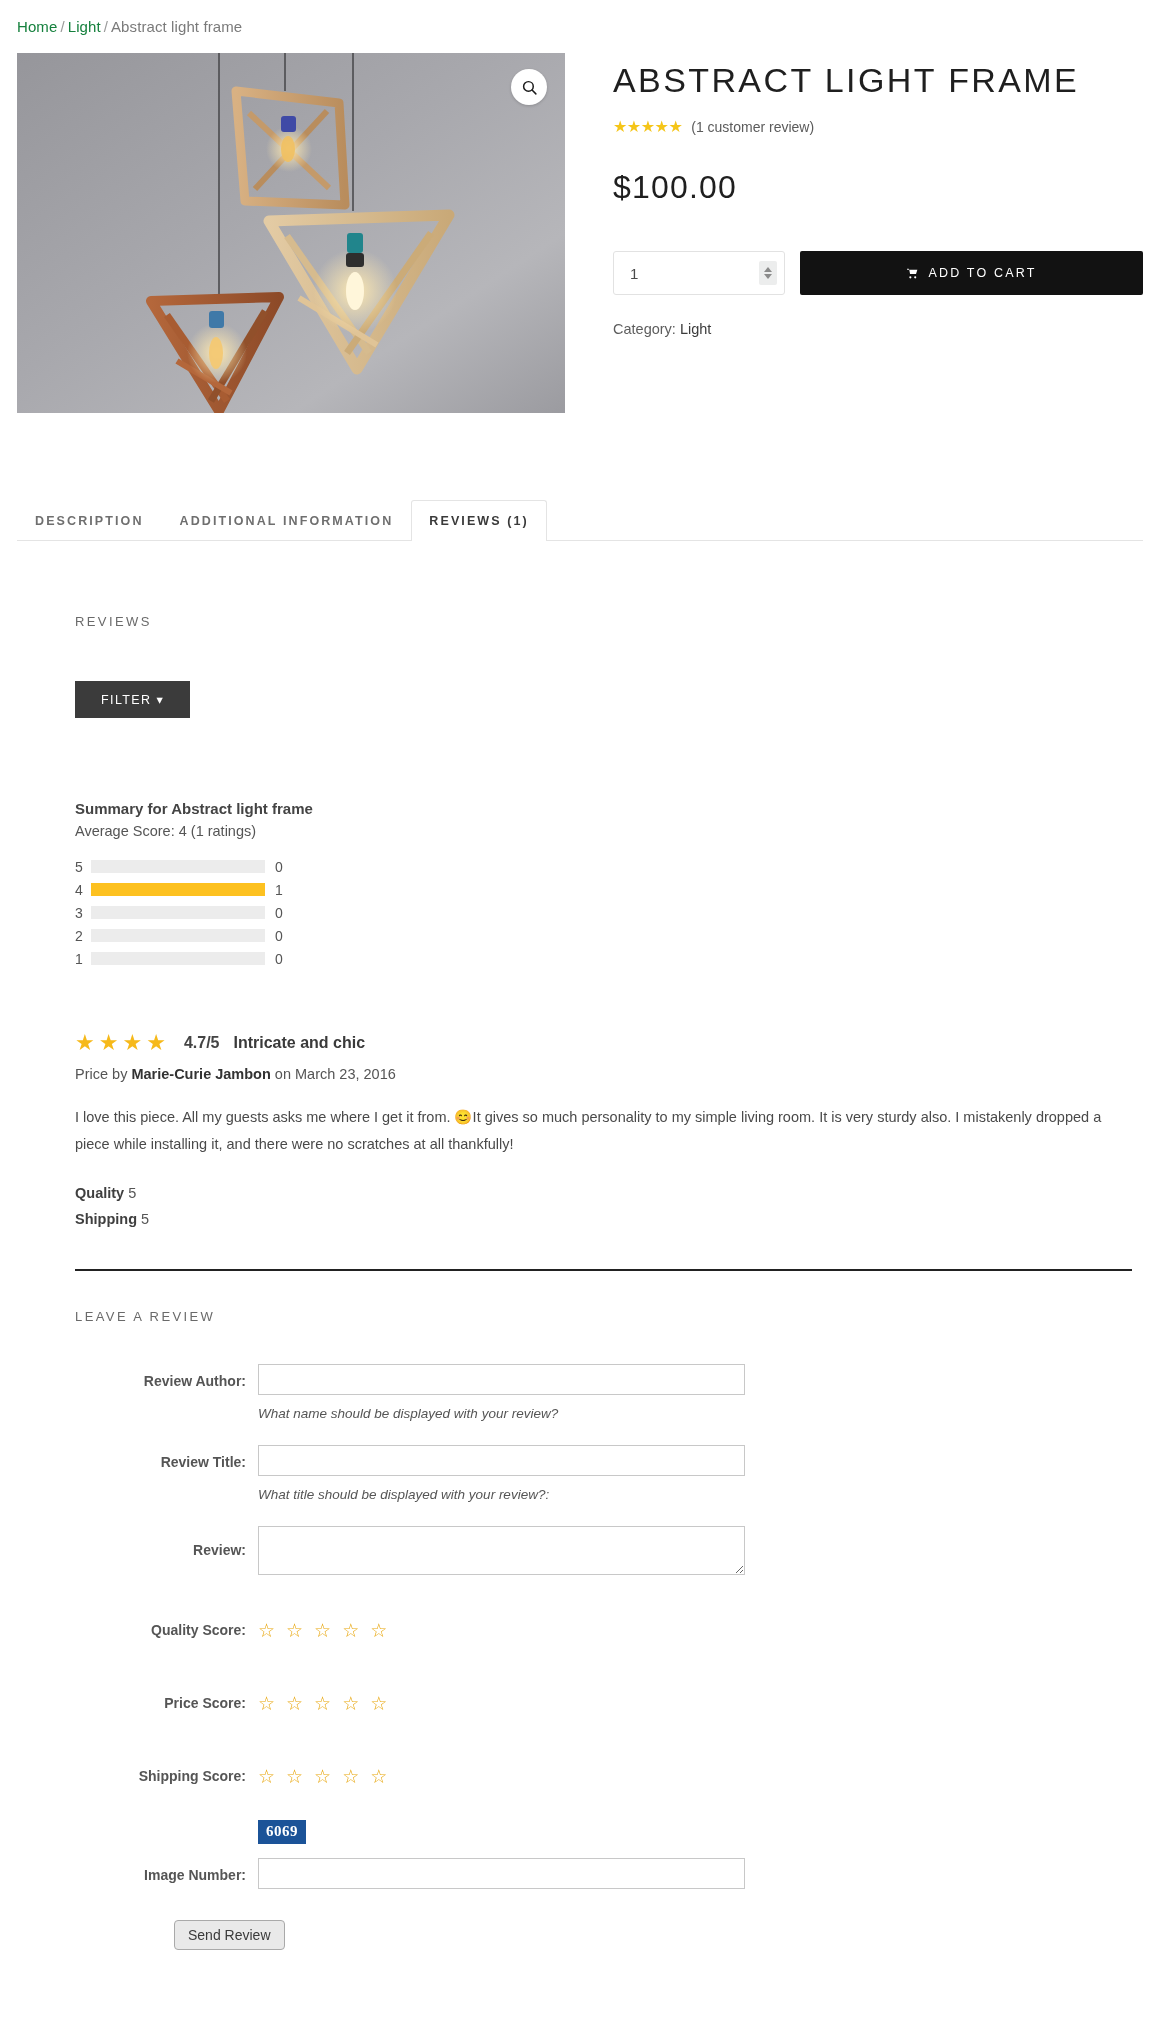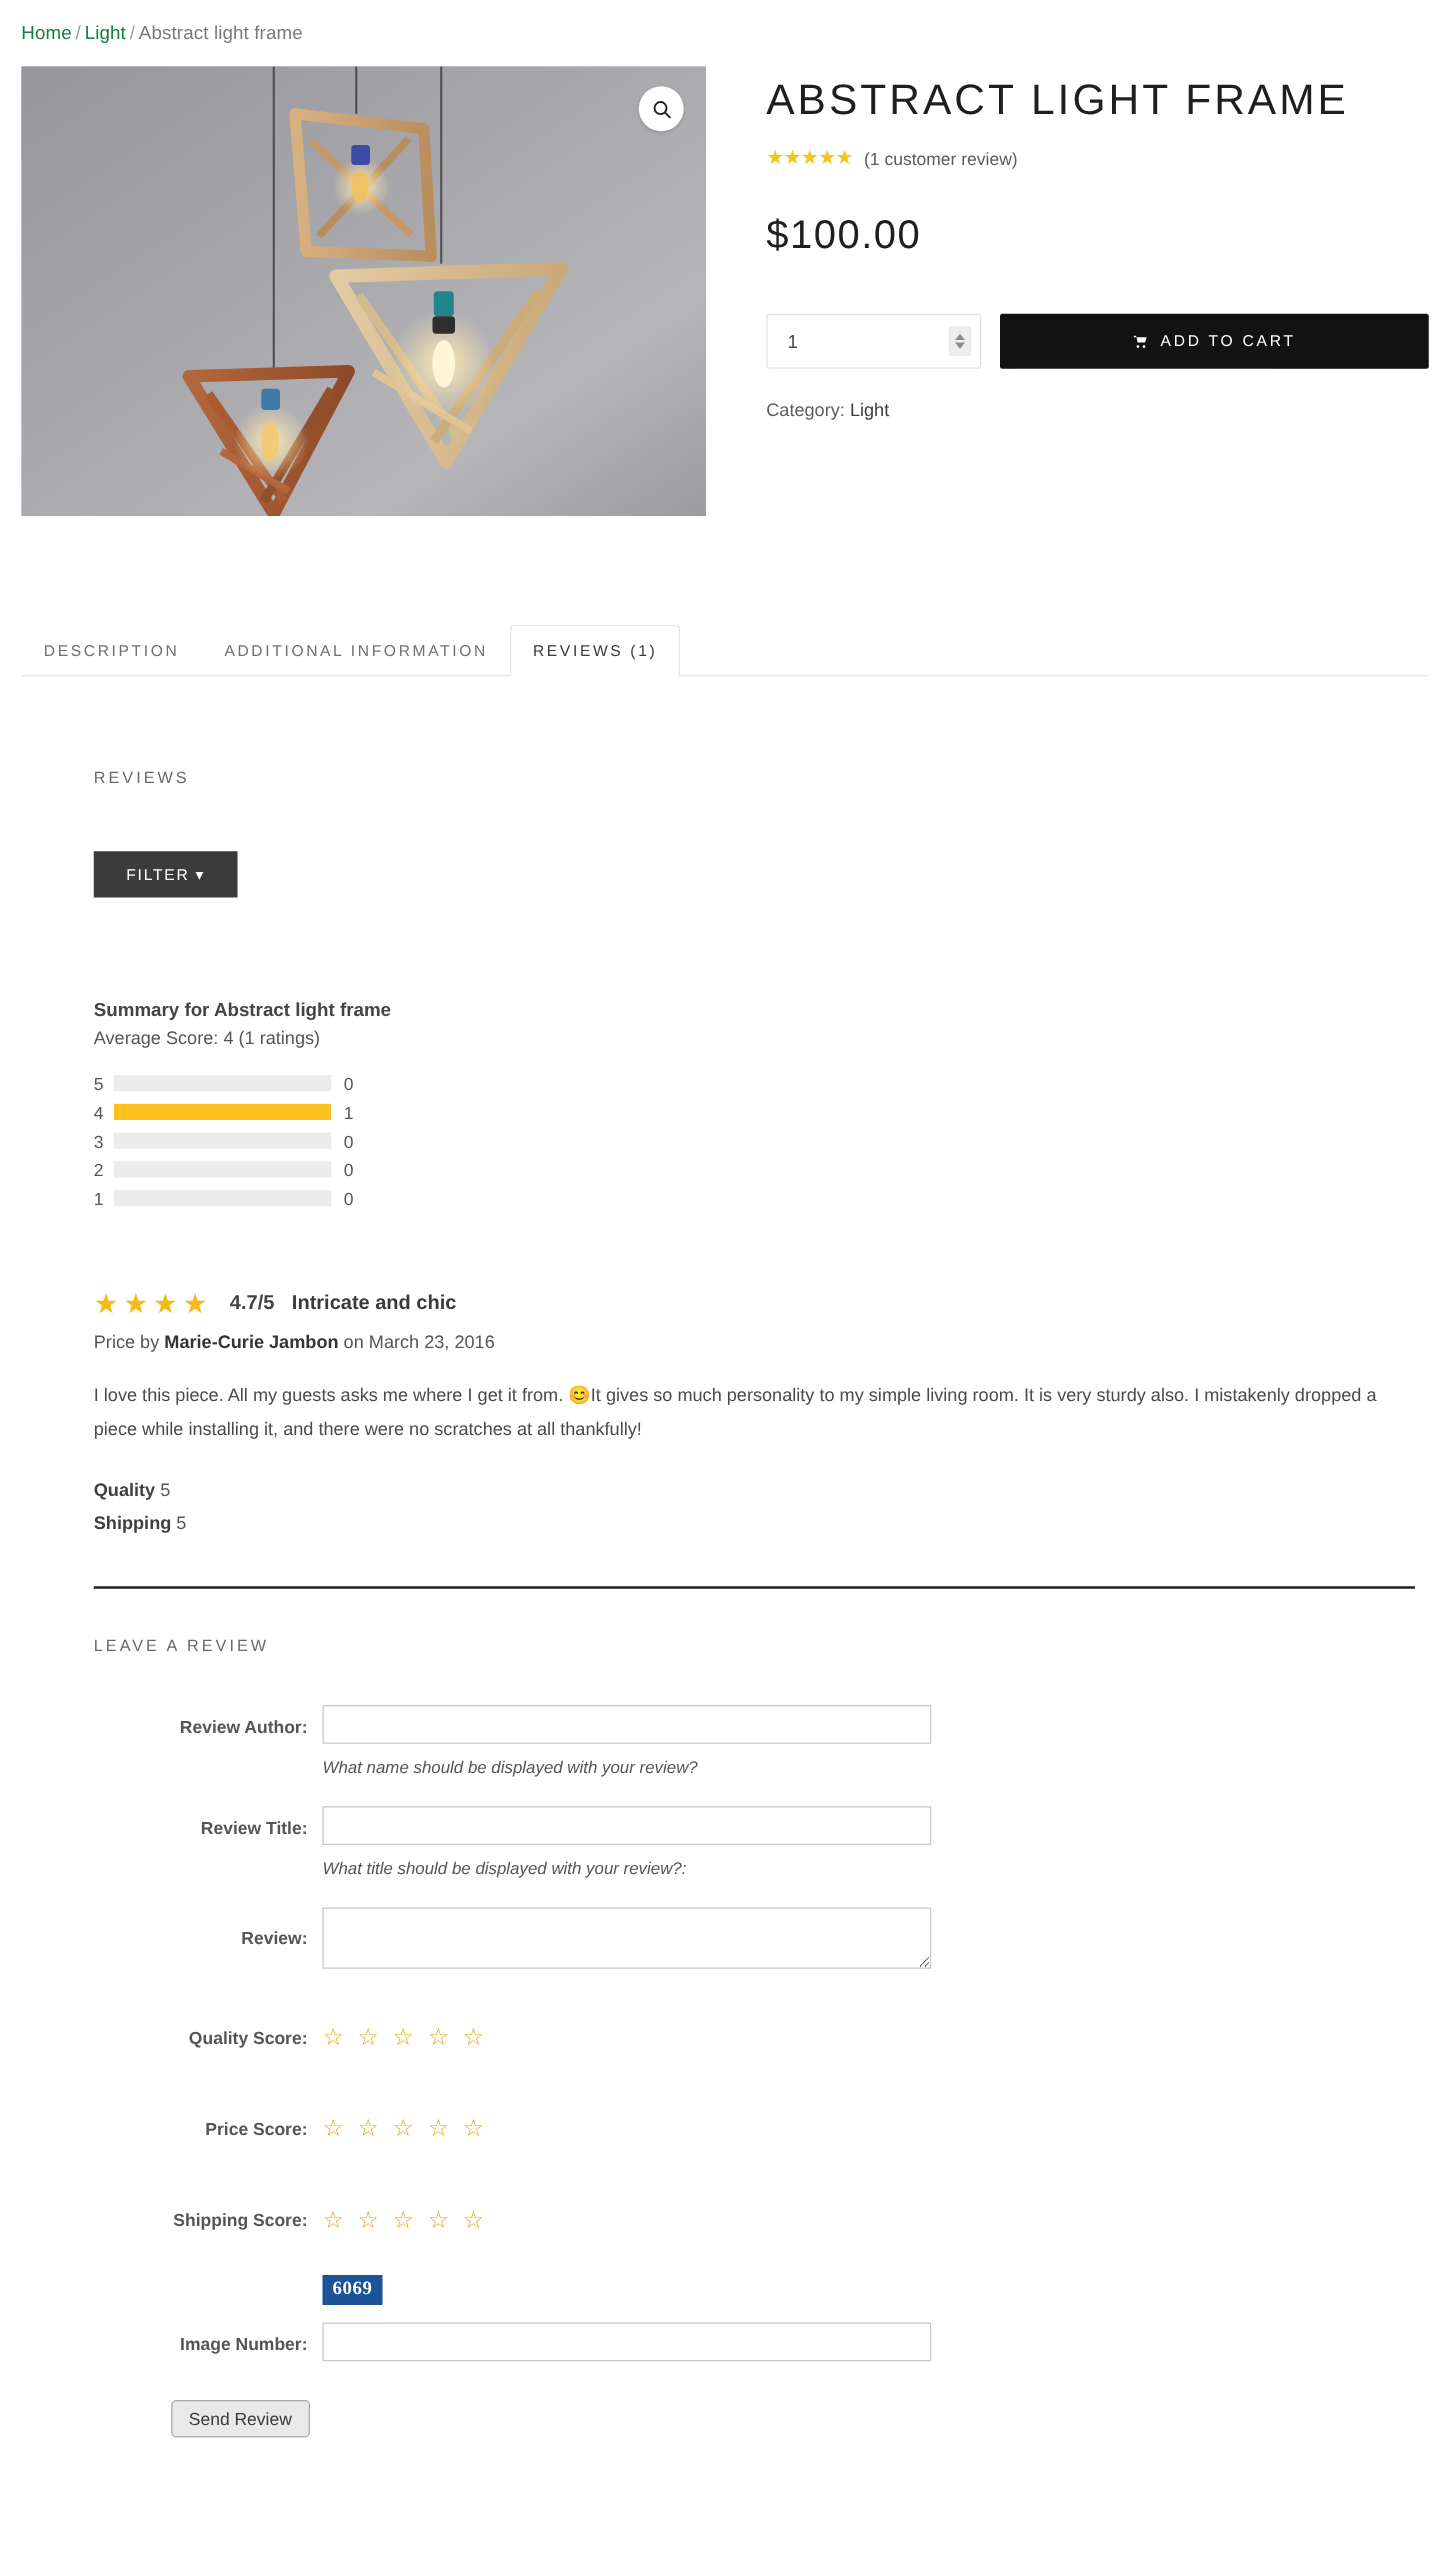--- a/index.html
+++ b/index.html
@@ -191,20 +191,21 @@
     padding: 0 17px;
   }
   .tabs {
     display: flex;
     align-items: flex-end;
     border-bottom: 1px solid #e4e4e4;
     list-style: none;
     margin: 0;
     padding: 0;
     position: relative;
+    font-weight: bold;
   }
   .tab {
     font-size: 12.5px;
     letter-spacing: 2.1px;
     text-transform: uppercase;
     color: #6f6f6f;
     padding: 13px 17px;
     cursor: pointer;
     background: transparent;
     border: 1px solid transparent;
@@ -427,21 +428,21 @@
     letter-spacing: 0.5px;
     padding: 3px 8px 4px 8px;
     display: inline-block;
     font-family: Liberation Serif, serif;
   }
   .submit-row {
     display: flex;
     margin-top: 28px;
   }
   .submit-btn {
-    margin-left: 81px;
+    margin-left: 118px;
     background: #e9e9e9;
     border: 1px solid #a9a9a9;
     border-radius: 4px;
     font-size: 14px;
     color: #3a3a3a;
     padding: 6px 13px;
     cursor: pointer;
     font-family: "Liberation Sans", sans-serif;
   }
   .bottom-pad { height: 42px; }

